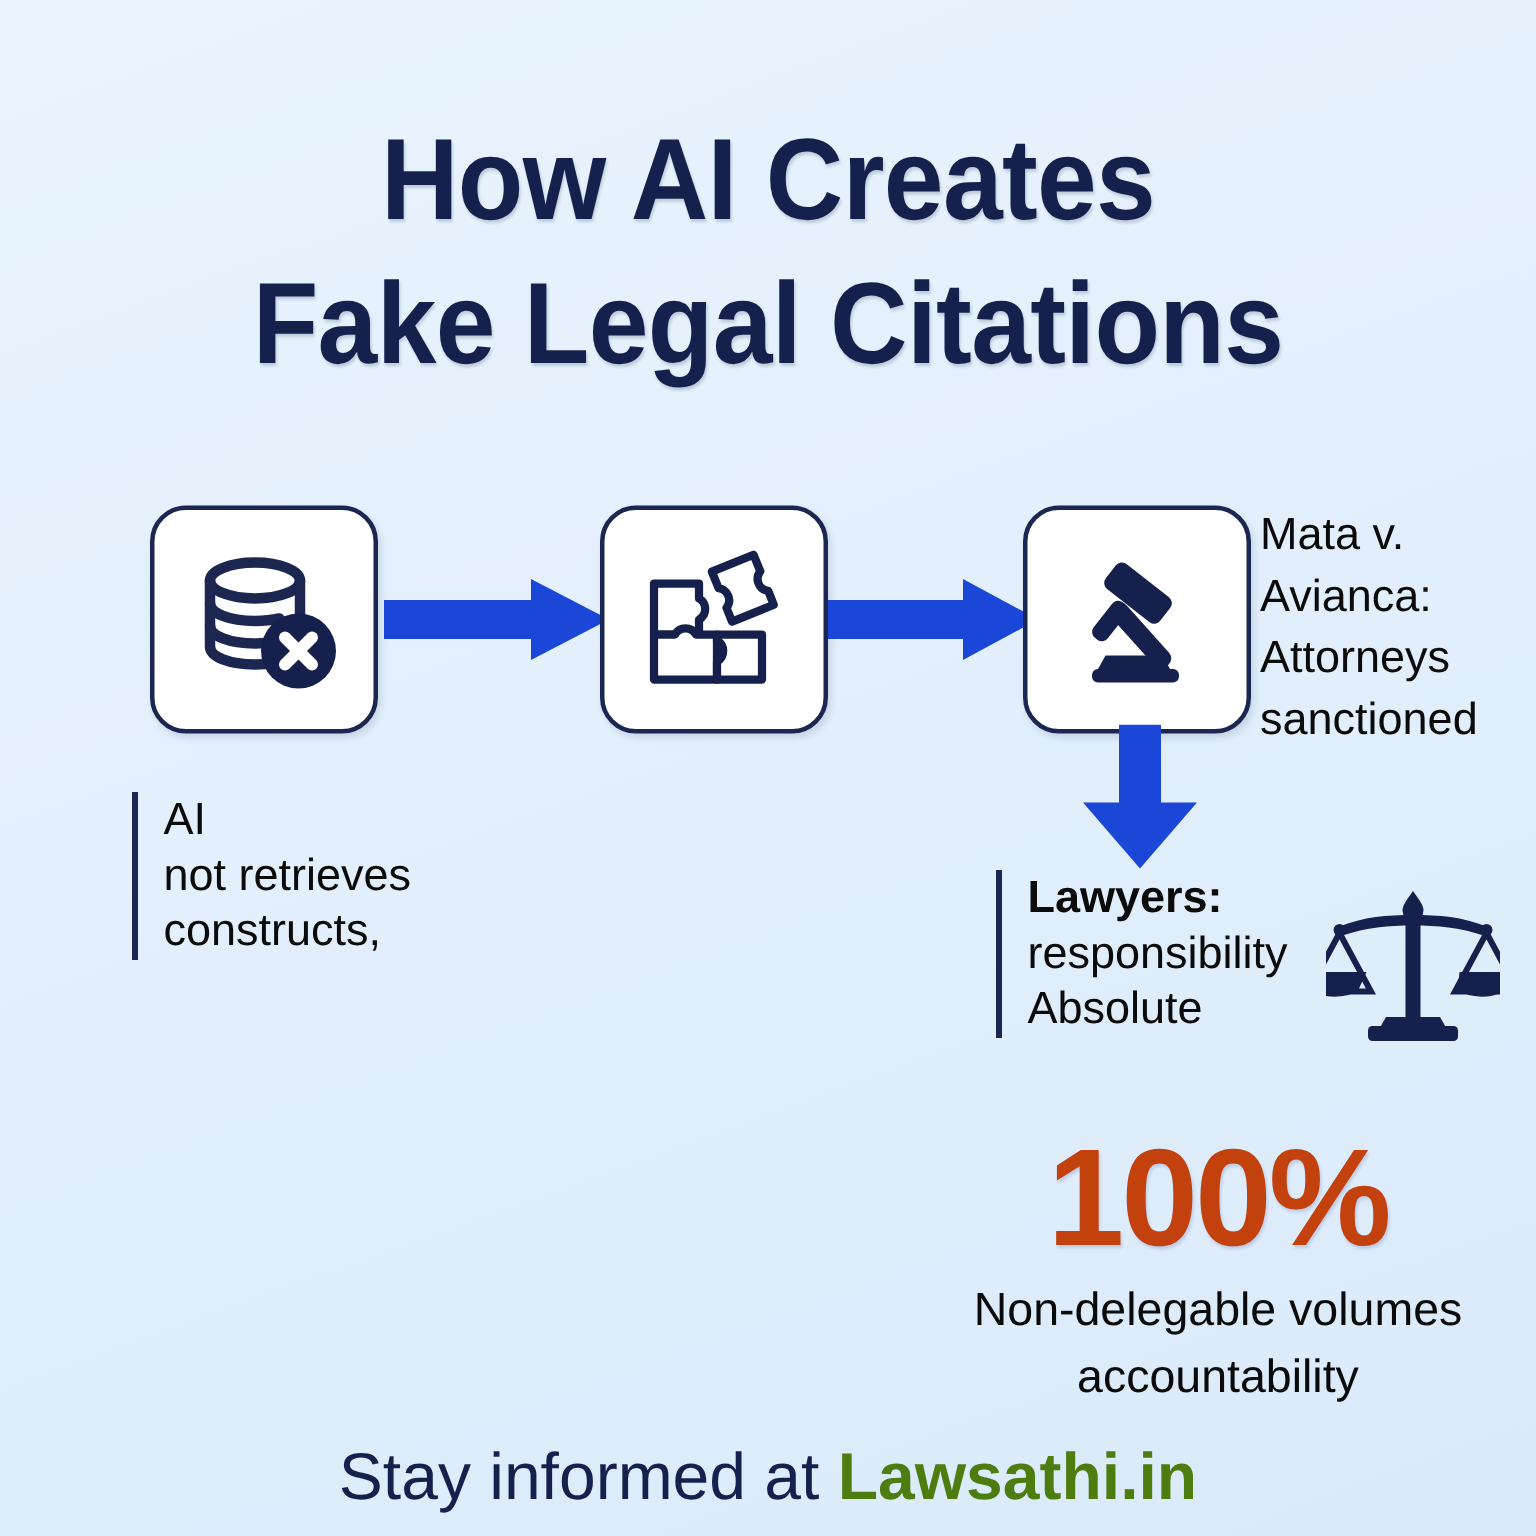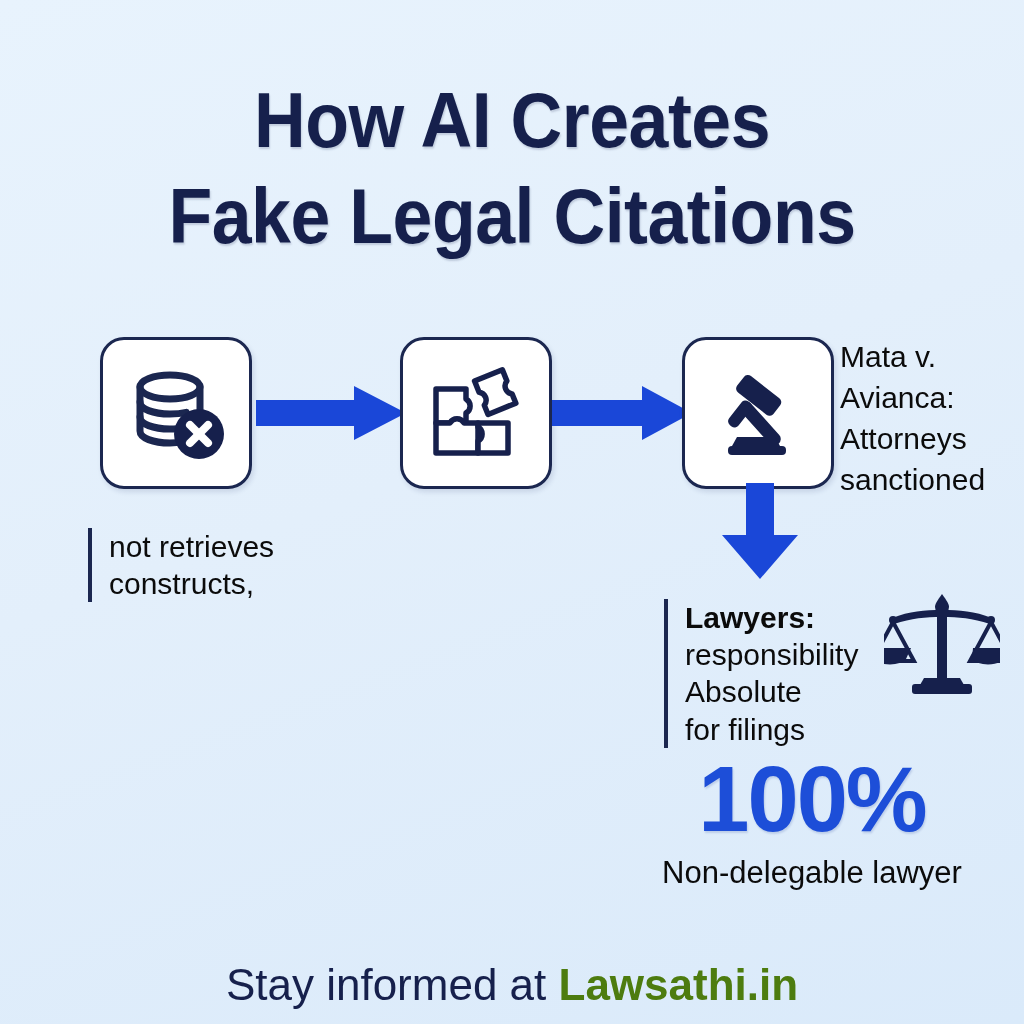--- a/index.html
+++ b/index.html
@@ -100,21 +100,21 @@
     color: #0b0b0b;
     font-size: 30px;
     line-height: 1.24;
     font-weight: 400;
   }
   .caption p.strong {
     font-weight: 700;
   }
   .cap-1 { left: 88px; top: 528px; width: 260px; }
   .cap-2 { left: 375px; top: 528px; width: 260px; }
-  .cap-3 { left: 664px; top: 599px; width: 270px; }
+  .cap-3 { left: 664px; top: 580px; width: 270px; }
 
   
   .side-note {
     position: absolute;
     left: 840px;
     top: 336px;
     width: 200px;
   }
   .side-note p {
     margin: 0;
@@ -138,21 +138,21 @@
   
   .stat {
     position: absolute;
     left: 600px;
     top: 752px;
     width: 424px;
     text-align: center;
   }
   .stat-value {
     display: block;
-    color: #1d4ed8;
+    color: #c2410c;
     font-weight: 700;
     font-size: 92px;
     line-height: 1.03;
     letter-spacing: -2px;
     text-shadow: 1px 2px 2px rgba(20,50,140,0.16);
   }
   .stat-label {
     display: block;
     color: #0b0b0b;
     font-size: 31px;
@@ -267,30 +267,30 @@
   </div>
 
   <div class="side-note">
     <p>Mata v.</p>
     <p>Avianca:</p>
     <p>Attorneys</p>
     <p>sanctioned</p>
   </div>
 
   <div class="caption cap-1">
+    <p>AI</p>
     <p>not retrieves</p>
     <p>constructs,</p>
   </div>
 
 
   <div class="caption cap-3">
     <p class="strong">Lawyers:</p>
     <p>responsibility</p>
     <p>Absolute</p>
-    <p>for filings</p>
   </div>
 
   <div class="scales">
     <svg width="116" height="104" viewBox="0 0 116 104">
       <g fill="#16204c">
 
         <path d="M58 2 c5 7 7 10 7 13 a7 7 0 0 1 -14 0 c0 -3 2 -6 7 -13 Z"></path>
 
         <rect x="53" y="18" width="10" height="70"></rect>
 
@@ -306,20 +306,21 @@
         <path d="M89 56 H125 L120 67 a18 10 0 0 1 -32 0 Z"></path>
 
         <path d="M40 86 h36 l4 7 h-44 Z"></path>
         <rect x="28" y="92" width="60" height="10" rx="3"></rect>
       </g>
     </svg>
   </div>
 
   <div class="stat">
     <span class="stat-value">100%</span>
-    <span class="stat-label">Non-delegable lawyer</span>
+    <span class="stat-label">Non-delegable volumes</span>
+    <span class="stat-label">accountability</span>
   </div>
 
   <div class="footer">
     <span>Stay informed at </span><span class="brand">Lawsathi.in</span>
   </div>
 
 </div>
 
 </body></html>

